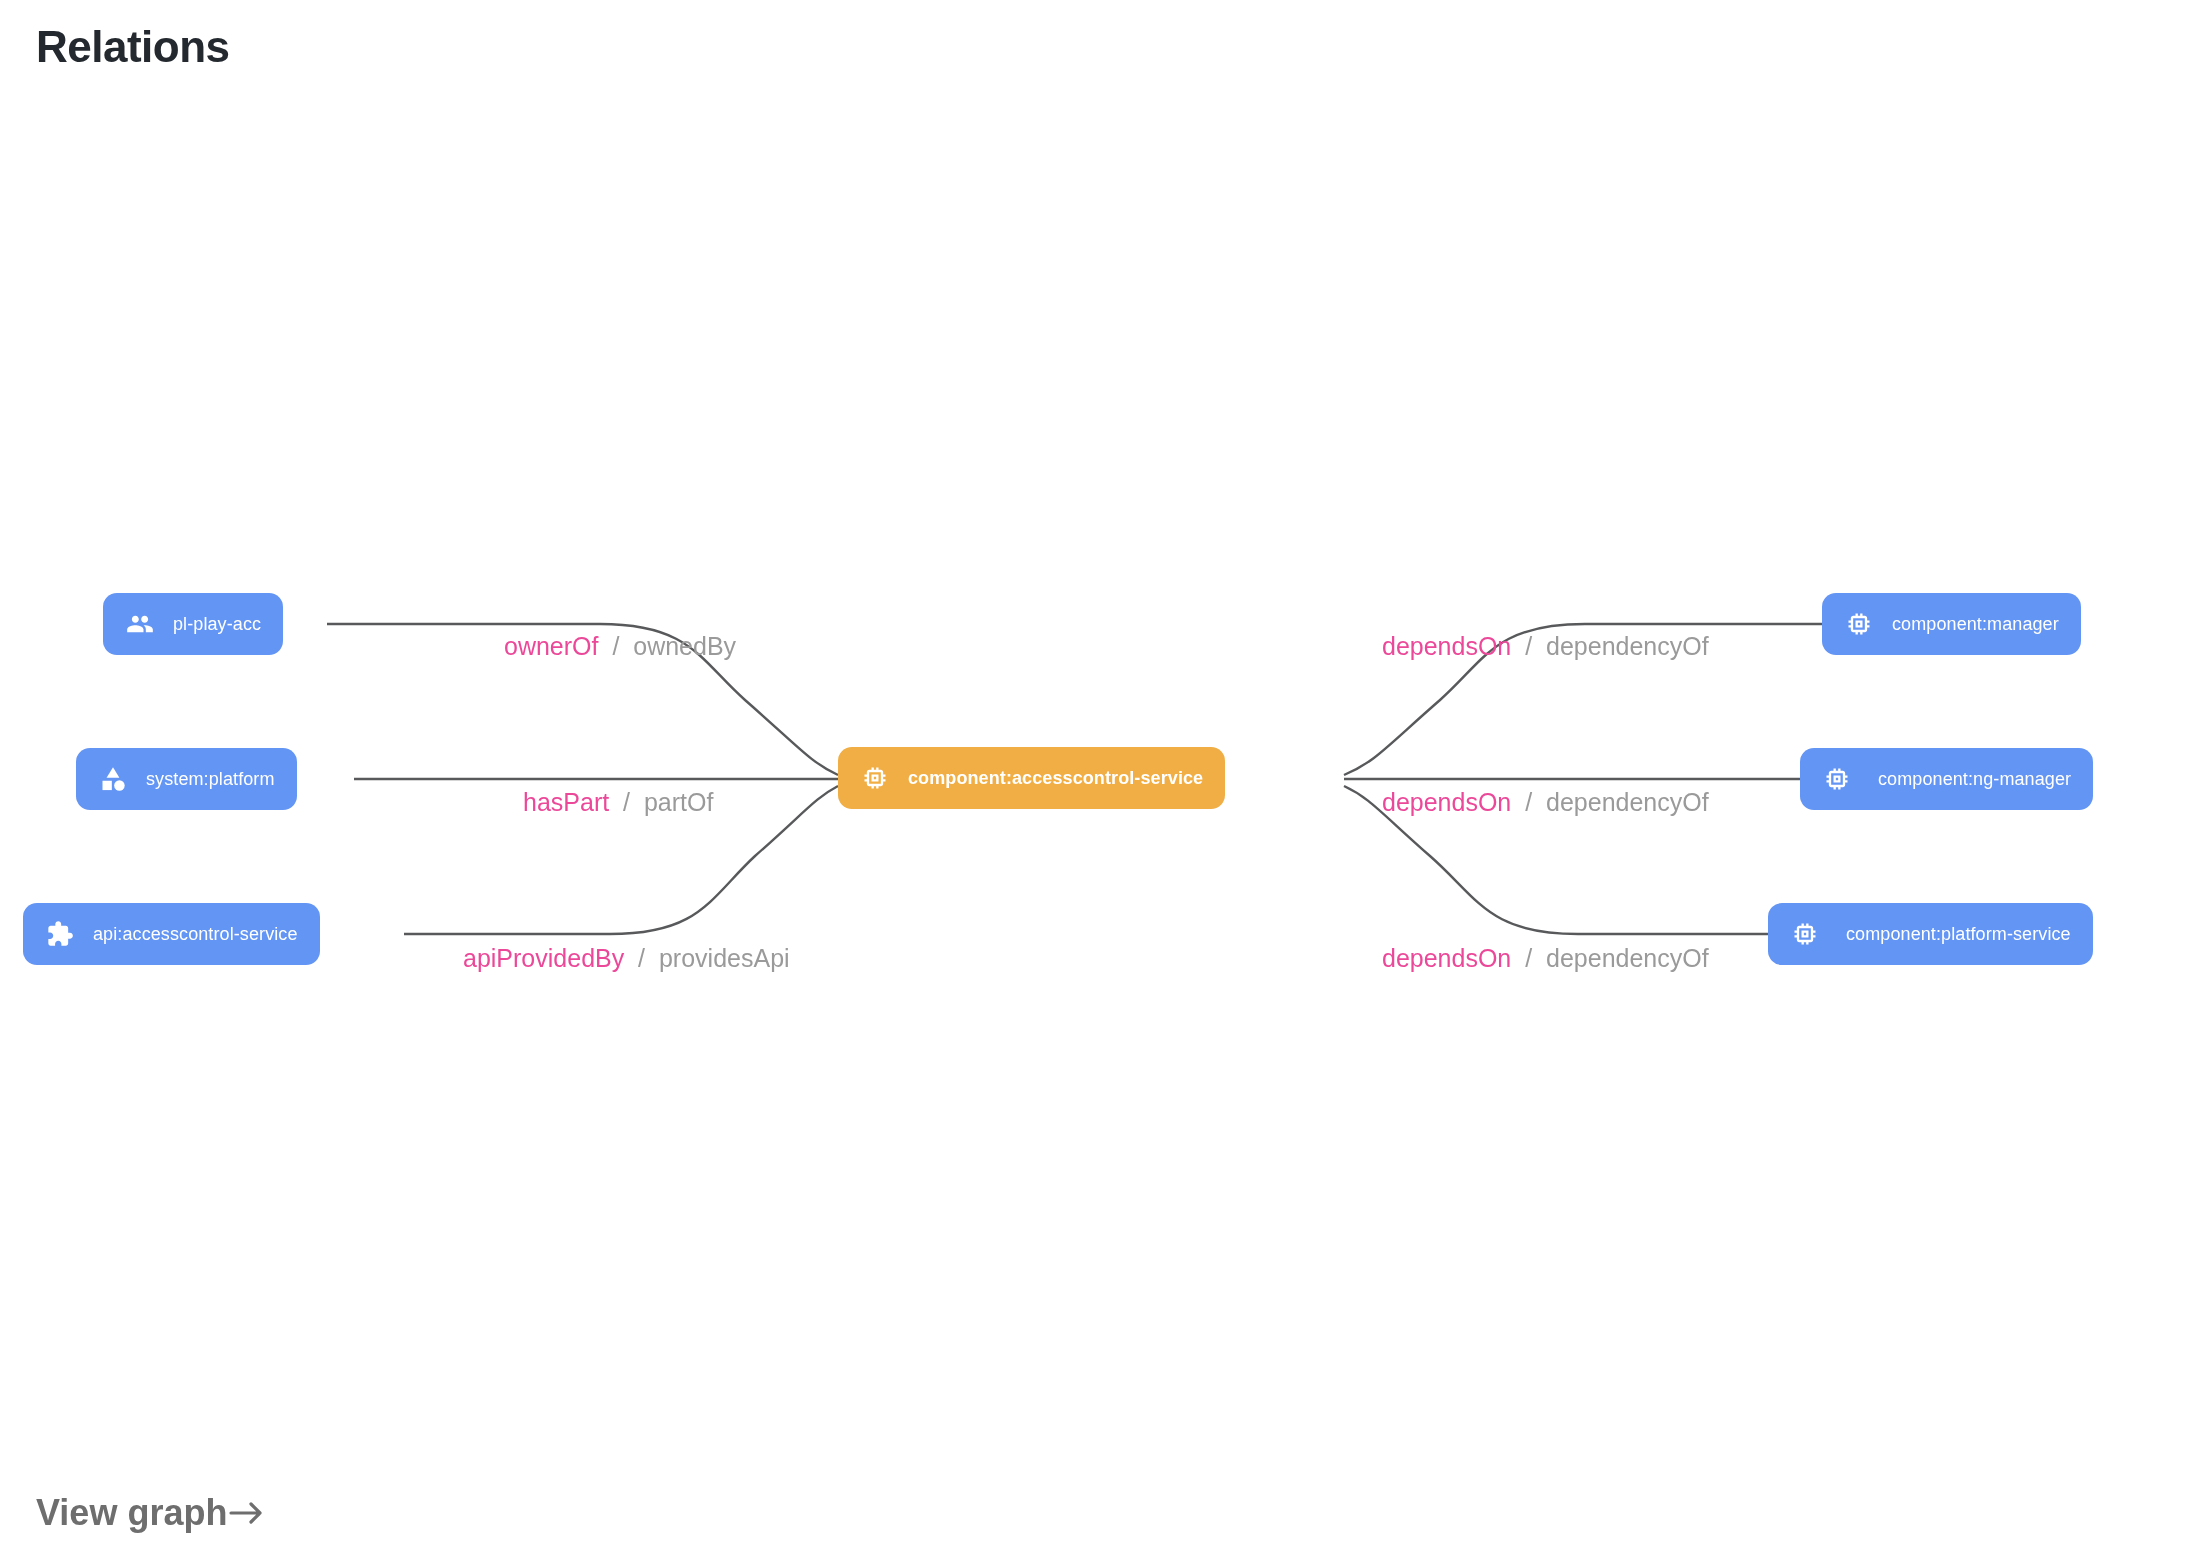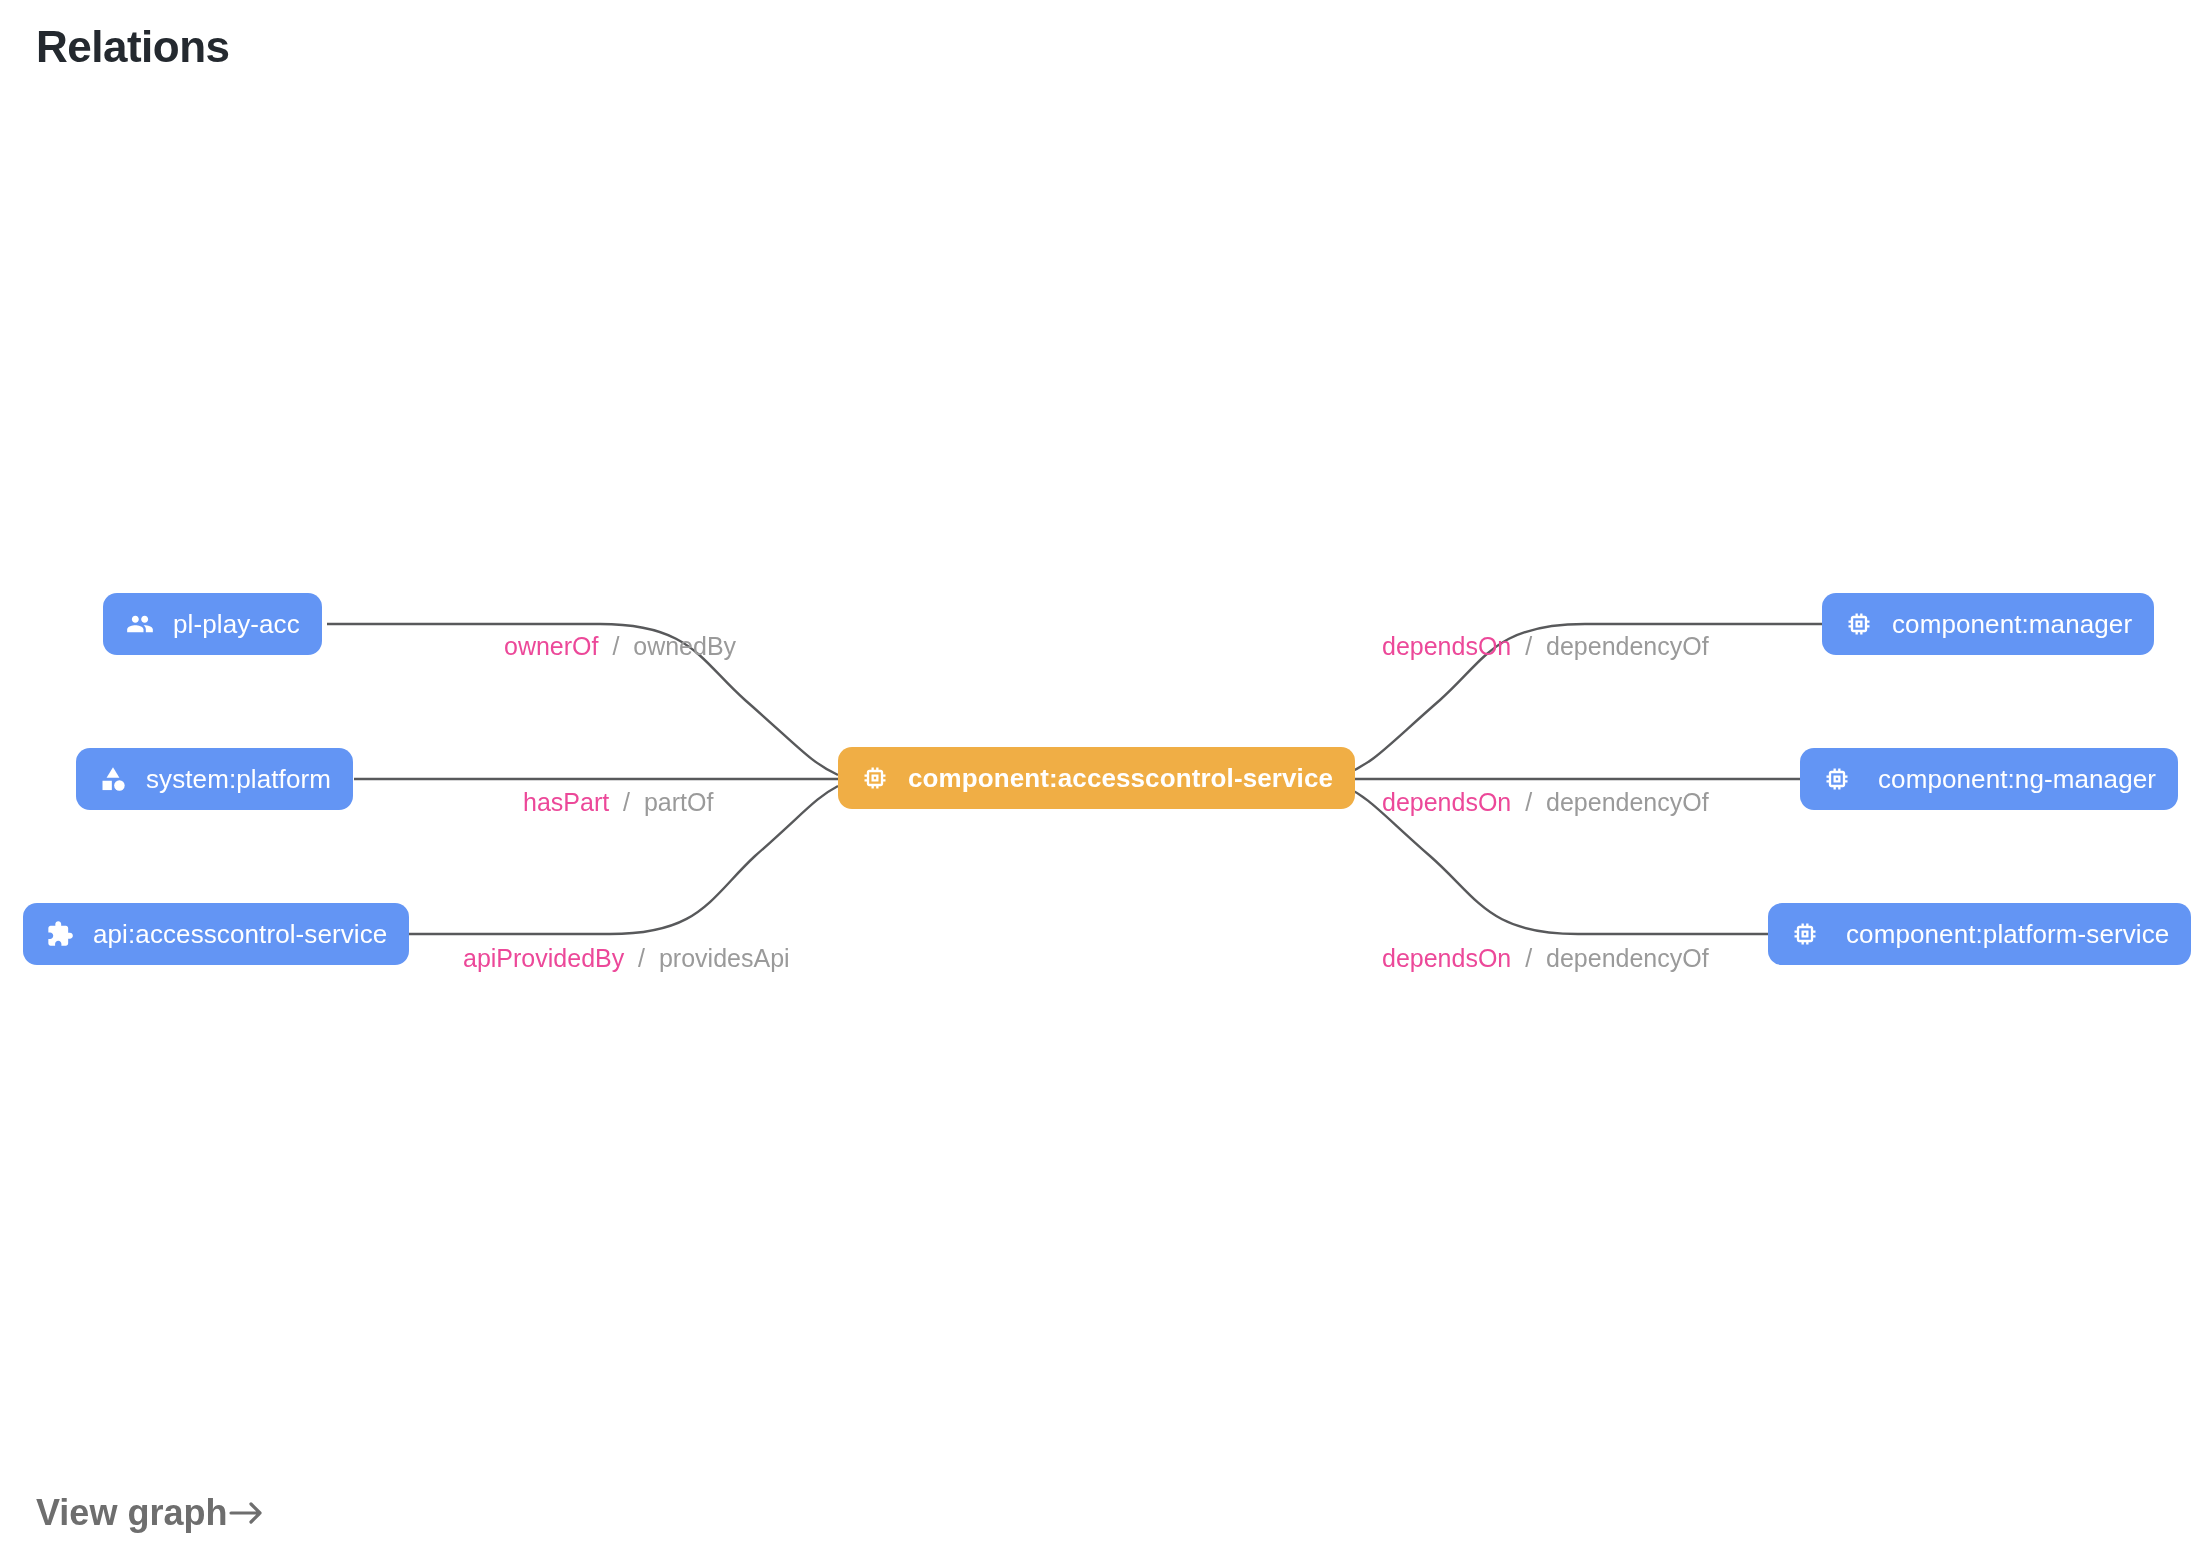--- a/index.html
+++ b/index.html
@@ -69,21 +69,21 @@
     flex: 0 0 30px;
     margin-right: 18px;
   }
   .node .node-icon svg {
     width: 28px;
     height: 28px;
     fill: #ffffff;
     display: block;
   }
   .node .node-label {
-    font-size: 26px;
+    font-size: 18px;
     line-height: 1;
     letter-spacing: 0.1px;
   }
 
   .node.is-center {
     background: #f0ae45;
   }
   .node.is-center .node-label {
     font-weight: bold;
   }

